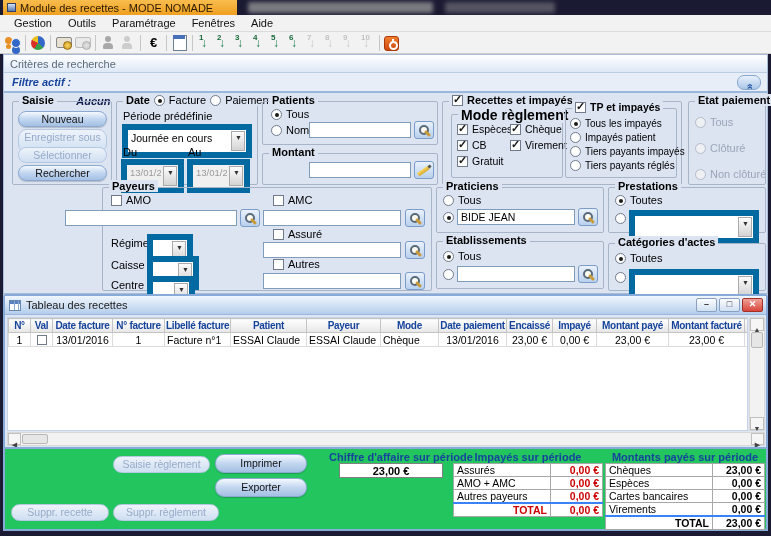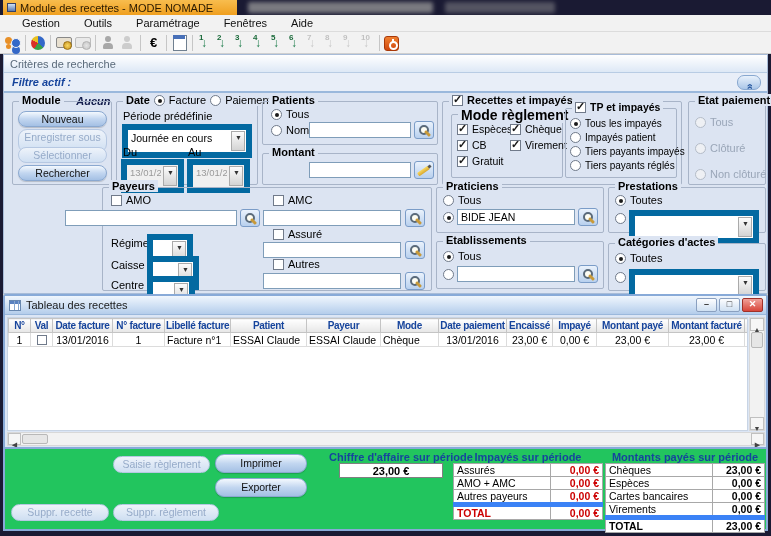--- a/index.html
+++ b/index.html
@@ -11,21 +11,21 @@
 
   
   .edge{background:#1a1a33;}
   .titlebar{left:0;top:0;width:771px;height:15px;background:#1a1a33;}
   .titlechip{left:3px;top:0;height:15px;width:234px;background:linear-gradient(#f8bd4e,#ef9f1f);display:flex;align-items:center;gap:4px;padding:0 4px;}
   .titlechip .t{font-size:11px;color:#2a1a00;white-space:nowrap;}
   .i-app{width:9px;height:9px;background:linear-gradient(#cfe0f4,#5a7ab0);border:1px solid #33416a;}
   .redact{background:#9a9a9a;border-radius:2px;filter:blur(2px);opacity:.75;}
 
   .menubar{left:0;top:15px;width:771px;height:17px;background:#f2f2f2;border-bottom:1px solid #dcdcdc;display:flex;align-items:center;padding-left:6px;}
-  .menuitem{font-size:11px;padding:1px 8px;color:#111;cursor:default;margin-left:8px;}
+  .menuitem{font-size:11px;padding:1px 8px;color:#111;cursor:default;}
 
   .toolbar{left:0;top:32px;width:771px;height:22px;background:#f2f2f2;border-bottom:1px solid #cfcfcf;display:flex;align-items:center;padding-left:4px;gap:2px;}
   .tsep{width:1px;height:16px;background:#c6c6c6;margin:0 2px;flex:0 0 auto;}
   .ti{width:17px;height:17px;position:relative;flex:0 0 auto;}
   .i-users::before{content:"";position:absolute;left:1px;top:3px;width:7px;height:7px;border-radius:50%;background:#e89028;box-shadow:0 6px 0 -1px #e89028;}
   .i-users::after{content:"";position:absolute;left:7px;top:4px;width:8px;height:8px;border-radius:50%;background:#3468c8;border:1px solid #f2f2f2;box-shadow:0 7px 0 -1px #3468c8;}
   .i-pie{background:conic-gradient(#3468c8 0 130deg,#38a048 130deg 215deg,#d83028 215deg 295deg,#e8c020 295deg 360deg);border-radius:50%;width:14px !important;height:14px !important;margin:1px;}
   .i-cash{}
   .i-cash::before{content:"";position:absolute;left:1px;top:3px;width:14px;height:9px;background:#e8e0d0;border:1px solid #888;border-radius:2px;}
   .i-cash::after{content:"";position:absolute;right:0;bottom:1px;width:7px;height:7px;border-radius:50%;background:radial-gradient(#f8d860,#c89020);border:1px solid #9a7010;}
@@ -111,21 +111,21 @@
   .sb-rt::after{content:"▶";}
   .sthumb{position:absolute;background:#e6e6e6;border:1px solid #b8b8b8;border-radius:2px;}
 
   .bpanel{left:0;top:151px;width:761px;height:82px;background:#22c55e;border-top:2px solid #88aad8;}
   .sumtitle{position:absolute;font-size:11px;font-weight:bold;color:#16449c;text-align:center;white-space:nowrap;}
   .cabox{position:absolute;background:#fff;border:1px solid #808080;font-size:11px;font-weight:bold;text-align:center;line-height:14px;}
   .sumtbl{position:absolute;border-collapse:collapse;background:#fff;}
   .sumtbl td{border:1px solid #a8a8a8;font-size:10.5px;height:13px;padding:0 3px;white-space:nowrap;}
   .sumtbl td.v{text-align:right;font-weight:bold;width:52px;}
   .red{color:#cc0000;font-weight:bold;}
-  .sumtbl tr.tot td{border-top:5px solid #3b82f6;}
+  .sumtbl tr.tot td{border-top:2px solid #3b82f6;text-align:right;}
 </style>
 </head>
 <body>
 
 <div class="screen">
 
   <div class="abs edge" style="left:0;top:0;width:3px;height:536px"></div>
   <div class="abs edge" style="left:768px;top:0;width:3px;height:536px"></div>
   <div class="abs edge" style="left:0;top:531px;width:771px;height:5px"></div>
 
@@ -199,21 +199,21 @@
     <div class="abs panelhdr">
       <span class="t">Critères de recherche</span>
     </div>
     <div class="abs filterbar">
       <span class="fl">Filtre actif :</span>
       <span class="fv">Aucun</span>
       <span class="collbtn"></span>
     </div>
 
     <div class="grp" style="left:8px;top:46px;width:100px;height:84px">
-      <span class="ttl">Module</span>
+      <span class="ttl">Saisie</span>
       <div class="pbtn" style="left:5px;top:9px;width:89px;height:16px">Nouveau</div>
       <div class="pbtn dis" style="left:5px;top:27px;width:89px;height:24px">Enregistrer sous</div>
       <div class="pbtn dis" style="left:5px;top:45px;width:89px;height:16px">Sélectionner</div>
       <div class="pbtn" style="left:5px;top:63px;width:89px;height:16px">Rechercher</div>
     </div>
 
     <div class="grp" style="left:112px;top:46px;width:142px;height:84px">
       <span class="ttl">
         <span>Date</span>
         <span class="rd on"></span>

